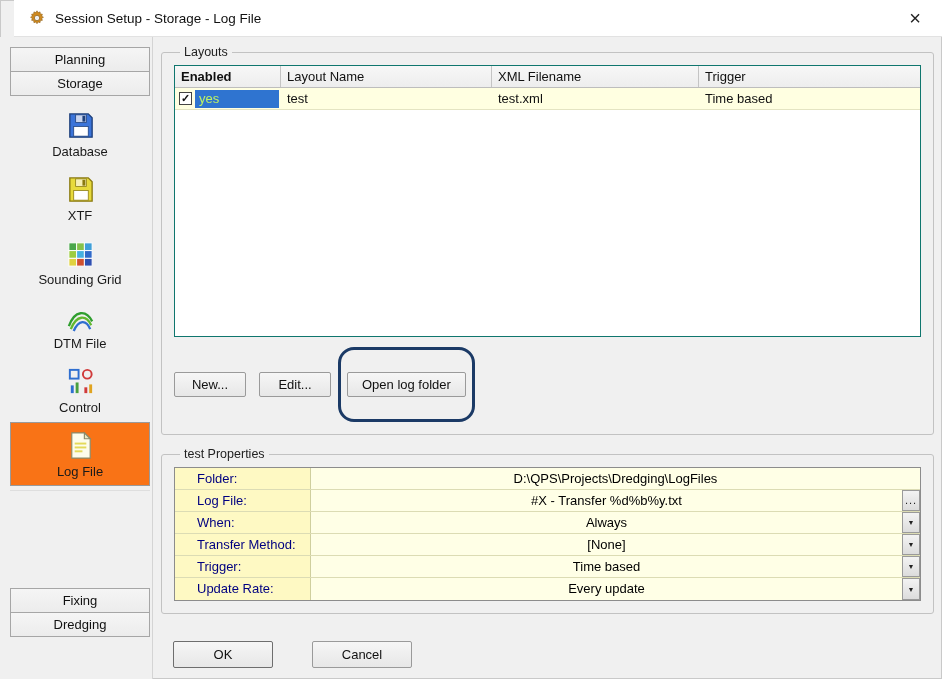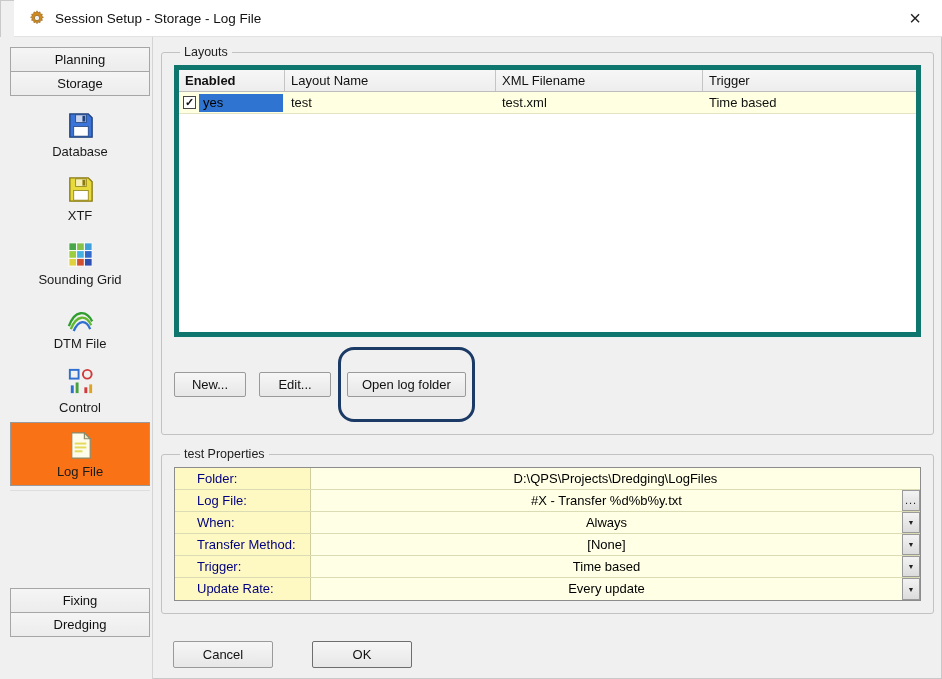--- a/index.html
+++ b/index.html
@@ -49,21 +49,21 @@
 
   
   .main { flex: 1; display: flex; flex-direction: column; padding: 8px 8px 11px 8px; min-width: 0; }
 
   fieldset {
     border: 1px solid #c2c2c2; border-radius: 3px; padding: 6px 12px 12px 12px; background: #f0f0f0;
   }
   legend { font-size: 12.5px; color: #222; padding: 0 4px; margin-left: 6px; }
 
   
-  .ltable { background: #ffffff; border: 5px solid #0f766e; height: 272px; overflow: hidden; }
+  .ltable { background: #ffffff; border: 1px solid #0f766e; height: 272px; overflow: hidden; }
   .lt-head { display: flex; height: 22px; background: linear-gradient(#f7f7f7,#ededed); border-bottom: 1px solid #bdbdbd; }
   .lt-th {
     font-size: 13px; color: #111; padding: 3px 6px 0 6px; border-right: 1px solid #c4c4c4;
     overflow: hidden; white-space: nowrap;
   }
   .lt-th.c0 { width: 106px; font-weight: bold; }
   .lt-th.c1 { width: 211px; }
   .lt-th.c2 { width: 207px; }
   .lt-th.c3 { flex: 1; border-right: none; }
   .lt-row { display: flex; height: 22px; background: #ffffe1; border-bottom: 1px solid #e4e4c2; }
@@ -71,21 +71,21 @@
   .lt-td.c0 { width: 106px; display: flex; align-items: center; padding: 0 2px 0 4px; }
   .lt-td.c1 { width: 211px; }
   .lt-td.c2 { width: 207px; }
   .lt-td.c3 { flex: 1; }
   .checkbox {
     width: 13px; height: 13px; background: #fff; border: 1px solid #444; flex: 0 0 auto;
     display: flex; align-items: center; justify-content: center;
     font-size: 11px; font-weight: bold; color: #111; line-height: 1;
   }
   .sel-cell {
-    flex: 1; margin-left: 3px; height: 18px; background: #2f74d0; color: #000000;
+    flex: 1; margin-left: 3px; height: 18px; background: #2f74d0; color: #bef264;
     font-size: 13px; display: flex; align-items: center; padding: 0 4px;
   }
 
   
   .btnrow { display: flex; align-items: center; margin-top: 10px; }
   .btn {
     min-width: 72px; height: 25px; padding: 0 14px; font-size: 13px; color: #111;
     background: linear-gradient(#f6f6f6,#e7e7e7); border: 1px solid #9a9a9a; border-radius: 2px;
     display: inline-flex; align-items: center; justify-content: center; cursor: default;
     font-family: "Liberation Sans", sans-serif;
@@ -329,19 +329,19 @@
               <span class="drop-btn">
                 <span>▼</span>
               </span>
             </div>
           </div>
 
         </div>
       </fieldset>
 
       <div class="footer">
+        <button class="btn default">OK</button>
         <button class="btn">Cancel</button>
-        <button class="btn default">OK</button>
       </div>
 
     </div>
   </div>
 </div>
 
 </body></html>

